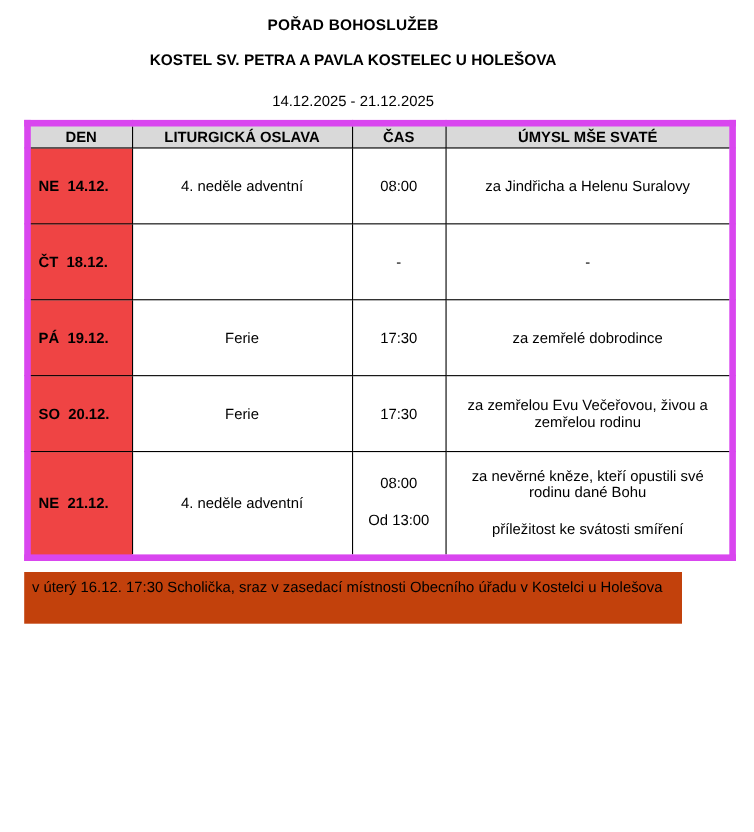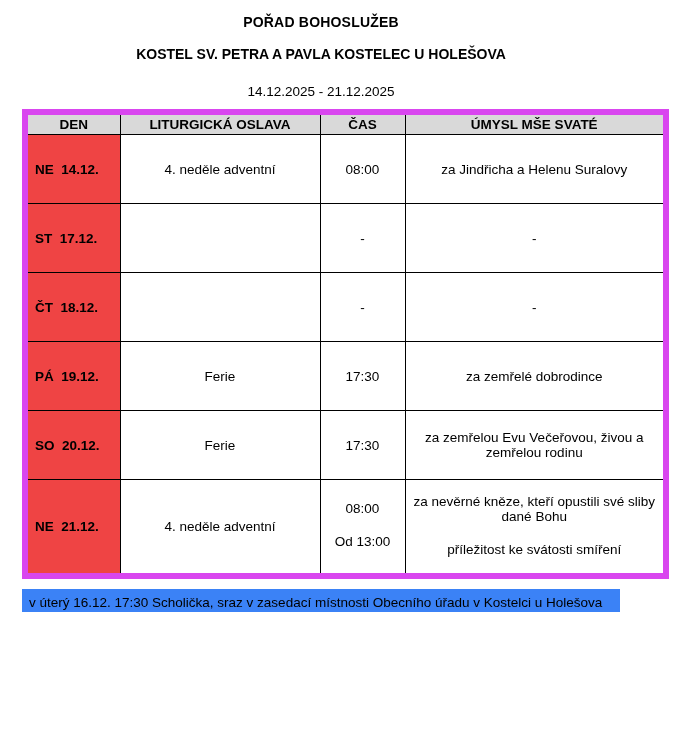--- a/index.html
+++ b/index.html
@@ -70,24 +70,24 @@
   }
   td.cas-split, td.umysl-split {
     vertical-align: middle;
     text-align: center;
     padding: 6px 4px 8px 4px;
   }
   .split-top { margin-bottom: 18px; }
   .split-bottom { margin-top: 0; }
   .footer-note {
     margin-top: 10px;
-    background: #3b82f6;
+    background: #c2410c;
     font-size: 13.5px;
     line-height: 1.45;
-    padding: 4px 7px 0 7px;
+    padding: 4px 7px 24px 7px;
   }
 </style>
 </head>
 <body>
 
 <div class="page">
 
   <div class="header">
     <div class="title">POŘAD BOHOSLUŽEB</div>
     <div class="subtitle">KOSTEL SV. PETRA A PAVLA KOSTELEC U HOLEŠOVA</div>
@@ -110,26 +110,20 @@
       </tr>
     </thead>
     <tbody>
       <tr class="row">
         <td class="den">NE  14.12.</td>
         <td class="oslava">4. neděle adventní</td>
         <td class="cas">08:00</td>
         <td class="umysl">za Jindřicha a Helenu Suralovy</td>
       </tr>
       <tr class="row">
-        <td class="den">ST  17.12.</td>
-        <td class="oslava"></td>
-        <td class="cas">-</td>
-        <td class="umysl">-</td>
-      </tr>
-      <tr class="row">
         <td class="den">ČT  18.12.</td>
         <td class="oslava"></td>
         <td class="cas">-</td>
         <td class="umysl">-</td>
       </tr>
       <tr class="row">
         <td class="den">PÁ  19.12.</td>
         <td class="oslava">Ferie</td>
         <td class="cas">17:30</td>
         <td class="umysl">za zemřelé dobrodince</td>
@@ -141,21 +135,21 @@
         <td class="umysl">za zemřelou Evu Večeřovou, živou a zemřelou rodinu</td>
       </tr>
       <tr class="row-last">
         <td class="den">NE  21.12.</td>
         <td class="oslava">4. neděle adventní</td>
         <td class="cas-split">
           <div class="split-top">08:00</div>
           <div class="split-bottom">Od 13:00</div>
         </td>
         <td class="umysl-split">
-          <div class="split-top">za nevěrné kněze, kteří opustili své sliby dané Bohu</div>
+          <div class="split-top">za nevěrné kněze, kteří opustili své rodinu dané Bohu</div>
           <div class="split-bottom">příležitost ke svátosti smíření</div>
         </td>
       </tr>
     </tbody>
   </table>
 
   <div class="footer-note">v úterý 16.12. 17:30 Scholička, sraz v zasedací místnosti Obecního úřadu v Kostelci u Holešova</div>
 
 </div>
 

